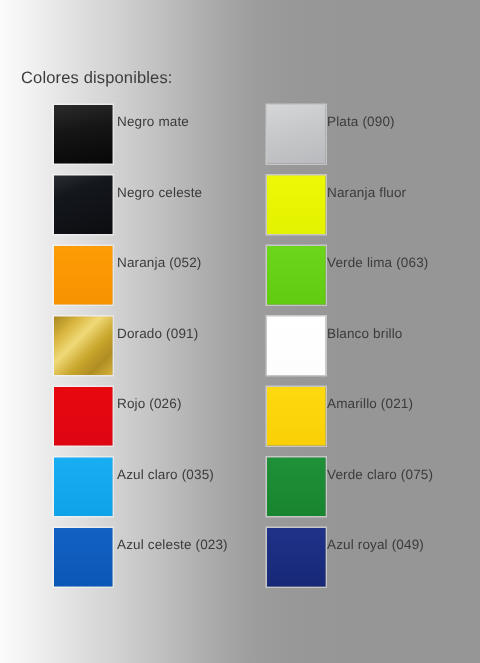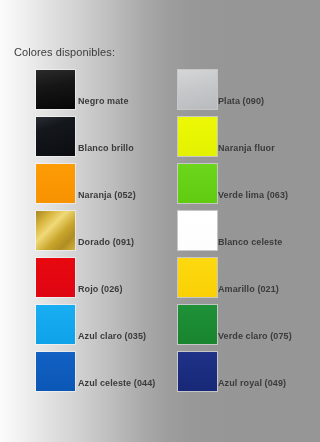--- a/index.html
+++ b/index.html
@@ -52,83 +52,82 @@
     position: absolute;
     left: 0;
     top: 0;
     width: 39px;
     height: 39px;
     box-shadow: 0 0 0 1px rgba(255,255,255,0.45);
   }
   .label {
     position: absolute;
     left: 42px;
-    top: 26px;
+    top: 6px;
     font-size: 9px;
     color: #3b3b3b;
     white-space: nowrap;
     letter-spacing: 0.1px;
-    font-weight: bold;
   }
   .col-right .label { left: 40px; }
 </style>
 </head>
 <body>
 
 <div id="page">
 
   <div class="heading">Colores disponibles:</div>
 
   <div class="column col-left" id="col-left">
       <div class="swatch-row">
         <div class="swatch" style="background: linear-gradient(170deg, rgb(43, 43, 43) 0%, rgb(22, 22, 22) 40%, rgb(7, 7, 7) 100%);"></div>
         <div class="label">Negro mate</div>
       </div>
       <div class="swatch-row">
         <div class="swatch" style="background: linear-gradient(160deg, rgb(42, 45, 51) 0%, rgb(20, 23, 28) 28%, rgb(11, 13, 17) 100%);"></div>
-        <div class="label">Blanco brillo</div>
+        <div class="label">Negro celeste</div>
       </div>
       <div class="swatch-row">
         <div class="swatch" style="background: linear-gradient(rgb(253, 156, 5) 0%, rgb(247, 146, 0) 100%);"></div>
         <div class="label">Naranja (052)</div>
       </div>
       <div class="swatch-row">
         <div class="swatch" style="background: linear-gradient(135deg, rgb(168, 134, 31) 0%, rgb(217, 182, 63) 22%, rgb(240, 217, 120) 40%, rgb(201, 166, 44) 62%, rgb(176, 141, 34) 80%, rgb(212, 178, 60) 100%);"></div>
         <div class="label">Dorado (091)</div>
       </div>
       <div class="swatch-row">
         <div class="swatch" style="background: linear-gradient(rgb(232, 8, 15) 0%, rgb(222, 5, 18) 100%);"></div>
         <div class="label">Rojo (026)</div>
       </div>
       <div class="swatch-row">
         <div class="swatch" style="background: linear-gradient(rgb(25, 173, 242) 0%, rgb(14, 163, 233) 100%);"></div>
         <div class="label">Azul claro (035)</div>
       </div>
       <div class="swatch-row">
         <div class="swatch" style="background: linear-gradient(rgb(18, 97, 195) 0%, rgb(11, 87, 182) 100%);"></div>
-        <div class="label">Azul celeste (044)</div>
+        <div class="label">Azul celeste (023)</div>
       </div>
     </div>
 
   <div class="column col-right" id="col-right">
       <div class="swatch-row">
         <div class="swatch" style="background: linear-gradient(165deg, rgb(212, 214, 216) 0%, rgb(198, 200, 202) 45%, rgb(184, 186, 189) 100%);"></div>
         <div class="label">Plata (090)</div>
       </div>
       <div class="swatch-row">
         <div class="swatch" style="background: linear-gradient(rgb(236, 248, 6) 0%, rgb(227, 242, 0) 100%);"></div>
         <div class="label">Naranja fluor</div>
       </div>
       <div class="swatch-row">
         <div class="swatch" style="background: linear-gradient(rgb(108, 214, 28) 0%, rgb(97, 203, 18) 100%);"></div>
         <div class="label">Verde lima (063)</div>
       </div>
       <div class="swatch-row">
         <div class="swatch" style="background: linear-gradient(rgb(255, 255, 255) 0%, rgb(253, 253, 253) 100%);"></div>
-        <div class="label">Blanco celeste</div>
+        <div class="label">Blanco brillo</div>
       </div>
       <div class="swatch-row">
         <div class="swatch" style="background: linear-gradient(rgb(254, 217, 15) 0%, rgb(249, 208, 5) 100%);"></div>
         <div class="label">Amarillo (021)</div>
       </div>
       <div class="swatch-row">
         <div class="swatch" style="background: linear-gradient(rgb(31, 145, 56) 0%, rgb(24, 133, 46) 100%);"></div>
         <div class="label">Verde claro (075)</div>
       </div>
       <div class="swatch-row">

